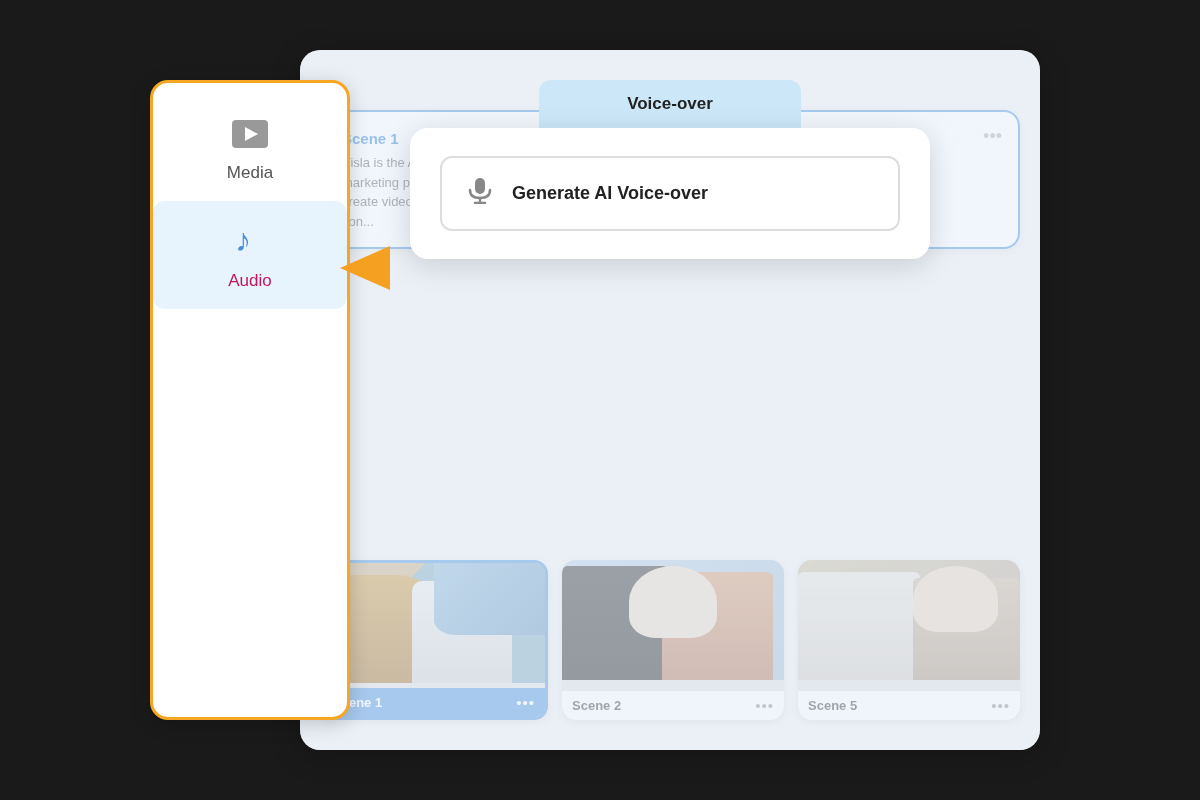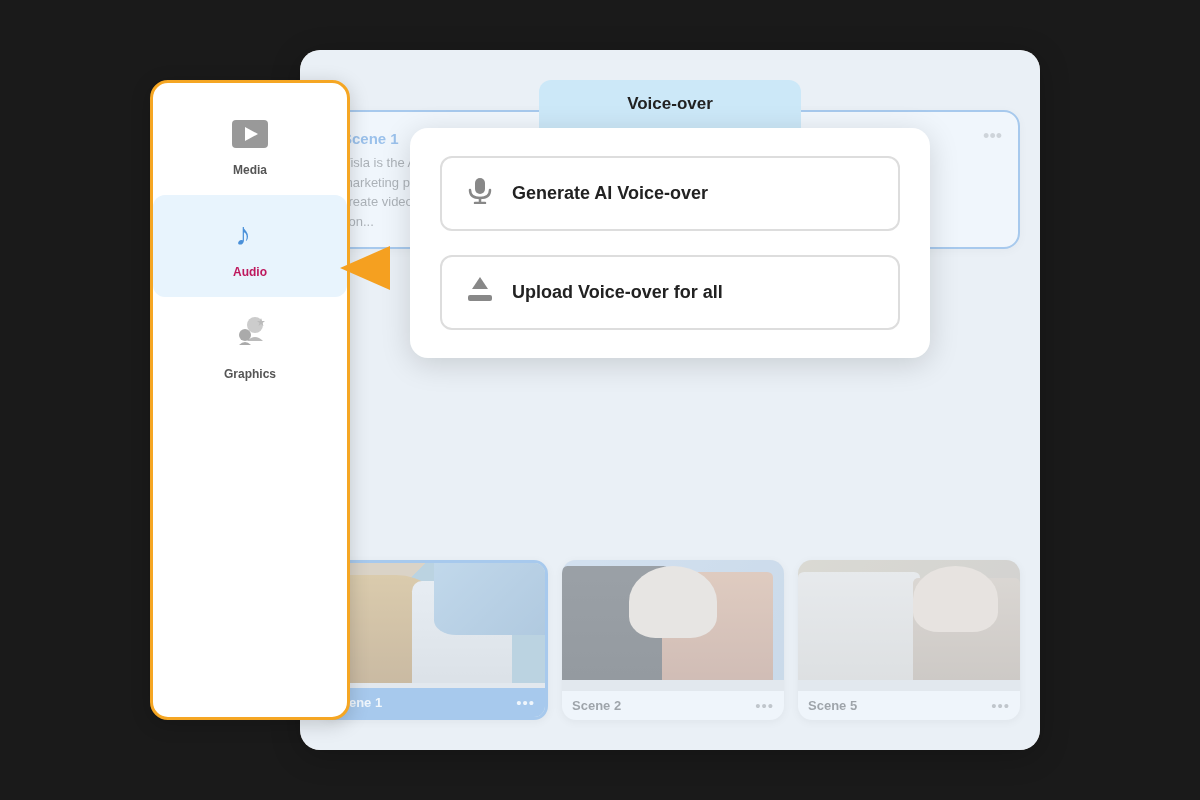--- a/index.html
+++ b/index.html
@@ -58,22 +58,22 @@
       font-size: 32px;
       margin-bottom: 6px;
       color: #888;
     }
 
     .sidebar-item.active .icon-area {
       color: #4a90d9;
     }
 
     .sidebar-item .label {
-      font-size: 12px;
-      font-weight: 700;
+      font-size: 17px;
+      font-weight: 400;
       color: #555;
     }
 
     .sidebar-item.active .label {
       color: #be185d;
     }
 
     
     .main-panel {
       position: absolute;
@@ -116,21 +116,21 @@
 
     .voiceover-card {
       background: #fff;
       border-radius: 18px;
       padding: 28px 30px;
       margin-top: 0;
       width: 520px;
       box-shadow: 0 6px 30px rgba(0,0,0,0.15);
       display: flex;
       flex-direction: column;
-      gap: 24px;
+      gap: 12px;
     }
 
     .voiceover-btn {
       display: flex;
       align-items: center;
       gap: 18px;
       background: #fff;
       border: 2px solid #ddd;
       border-radius: 12px;
       padding: 18px 24px;
@@ -285,33 +285,20 @@
       <div class="icon-area">
         <svg width="38" height="38" viewBox="0 0 38 38">
           <text x="4" y="32" font-size="32" fill="#4a90d9">♪</text>
         </svg>
       </div>
       <span class="label">Audio</span>
     </div>
 
 
 
-    <div class="sidebar-item">
-      <div class="icon-area">
-        <svg width="38" height="38" viewBox="0 0 38 38">
-
-          <circle cx="24" cy="10" r="8" fill="#ccc"></circle>
-          <path d="M16 26 Q24 18 32 26" fill="#bbb"></path>
-          <circle cx="14" cy="20" r="6" fill="#aaa"></circle>
-          <path d="M8 30 Q14 24 20 30" fill="#aaa"></path>
-          <polygon points="30,2 32,8 38,8 33,12 35,18 30,14 25,18 27,12 22,8 28,8" fill="#bbb" transform="scale(0.5) translate(30, 4)"></polygon>
-        </svg>
-      </div>
-      <span class="label">Graphics</span>
-    </div>
 
 
   </div>
 
   <div style="position:absolute; left:190px; top:196px; z-index:25;">
     <svg width="50" height="44" viewBox="0 0 50 44">
       <polygon points="50,0 50,44 0,22" fill="#f5a020"></polygon>
     </svg>
   </div>
 
@@ -384,28 +371,19 @@
             <svg width="28" height="28" viewBox="0 0 28 28">
               <rect x="9" y="2" width="10" height="16" rx="5" fill="#888"></rect>
               <path d="M4 14 Q4 22 14 22 Q24 22 24 14" fill="none" stroke="#888" stroke-width="2.5" stroke-linecap="round"></path>
               <line x1="14" y1="22" x2="14" y2="27" stroke="#888" stroke-width="2.5" stroke-linecap="round"></line>
               <line x1="9" y1="27" x2="19" y2="27" stroke="#888" stroke-width="2.5" stroke-linecap="round"></line>
             </svg>
           </span>
           <span>Generate AI Voice-over</span>
         </button>
 
-        <button class="voiceover-btn">
-          <span class="btn-icon">
-            <svg width="28" height="28" viewBox="0 0 28 28">
-              <rect x="2" y="20" width="24" height="6" rx="2" fill="#888"></rect>
-              <polygon points="14,2 22,14 6,14" fill="#888"></polygon>
-            </svg>
-          </span>
-          <span>Upload Voice-over for all</span>
-        </button>
 
       </div>
     </div>
 
   </div>
 
 </div>
 
 </body></html>

